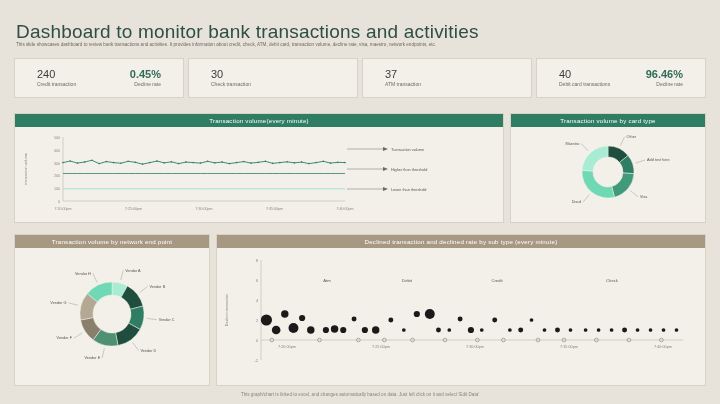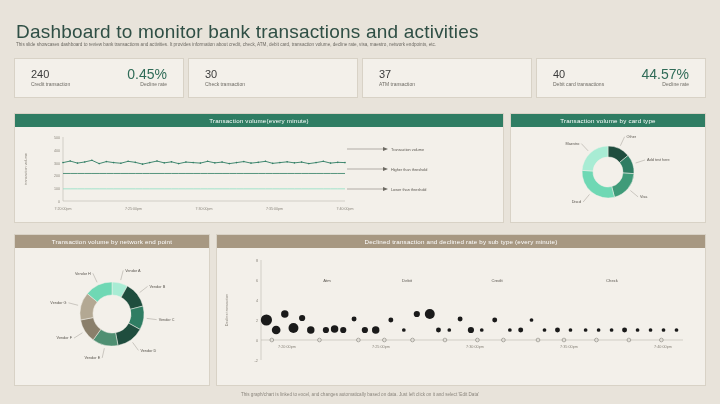--- a/index.html
+++ b/index.html
@@ -17,27 +17,27 @@
   }
   .subtitle{
     position:absolute;left:16px;top:42px;width:660px;
     font-size:4.6px;color:#6d6a63;line-height:1.4;
   }
 
   
   .kpis{position:absolute;left:14px;top:58px;width:692px;height:40px;display:flex;gap:4px;}
   .kpi{
     flex:1;background:#f3f0ea;border:1px solid #d8d2c6;
-    display:flex;align-items:center;padding:4px 16px;box-sizing:border-box;
+    display:flex;align-items:center;padding:4px 22px;box-sizing:border-box;
   }
   .kpi-left{width:54%;}
   .kpi-right{width:46%;text-align:right;}
   .kpi-num{font-size:11px;color:#3b3b3b;font-weight:400;line-height:13px;}
   .kpi-lbl{font-size:5px;color:#6d6a63;line-height:7px;}
-  .kpi-pct{font-size:14px;color:#2f6b57;font-weight:400;line-height:13px;}
+  .kpi-pct{font-size:11px;color:#2f6b57;font-weight:700;line-height:13px;}
   .kpi-sub{font-size:5px;color:#6d6a63;line-height:7px;}
 
   
   .panel{position:absolute;background:#f3f0ea;border:1px solid #d8d2c6;box-sizing:border-box;}
   .panel-head{
     height:13px;display:flex;align-items:center;justify-content:center;
     font-size:6.2px;color:#ffffff;letter-spacing:.2px;
   }
   .head-green{background:#2f7d63;}
   .head-tan{background:#a79882;}
@@ -85,21 +85,21 @@
         <div class="kpi-num">37</div>
         <div class="kpi-lbl">ATM transaction</div>
       </div>
     </div>
     <div class="kpi">
       <div class="kpi-left">
         <div class="kpi-num">40</div>
         <div class="kpi-lbl">Debit card transactions</div>
       </div>
       <div class="kpi-right">
-        <div class="kpi-pct">44.57%</div>
+        <div class="kpi-pct">96.46%</div>
         <div class="kpi-sub">Decline rate</div>
       </div>
     </div>
   </div>
 
   <div class="panel" id="panel-volume">
     <div class="panel-head head-green">Transaction volume(every minute)</div>
     <svg id="svg-volume" width="488" height="95" viewBox="0 0 488 95">
         <line x1="48" y1="10" x2="48" y2="74" stroke="#bdb8ae" stroke-width="0.6"></line>
         <line x1="48" y1="74" x2="330" y2="74" stroke="#bdb8ae" stroke-width="0.6"></line>

